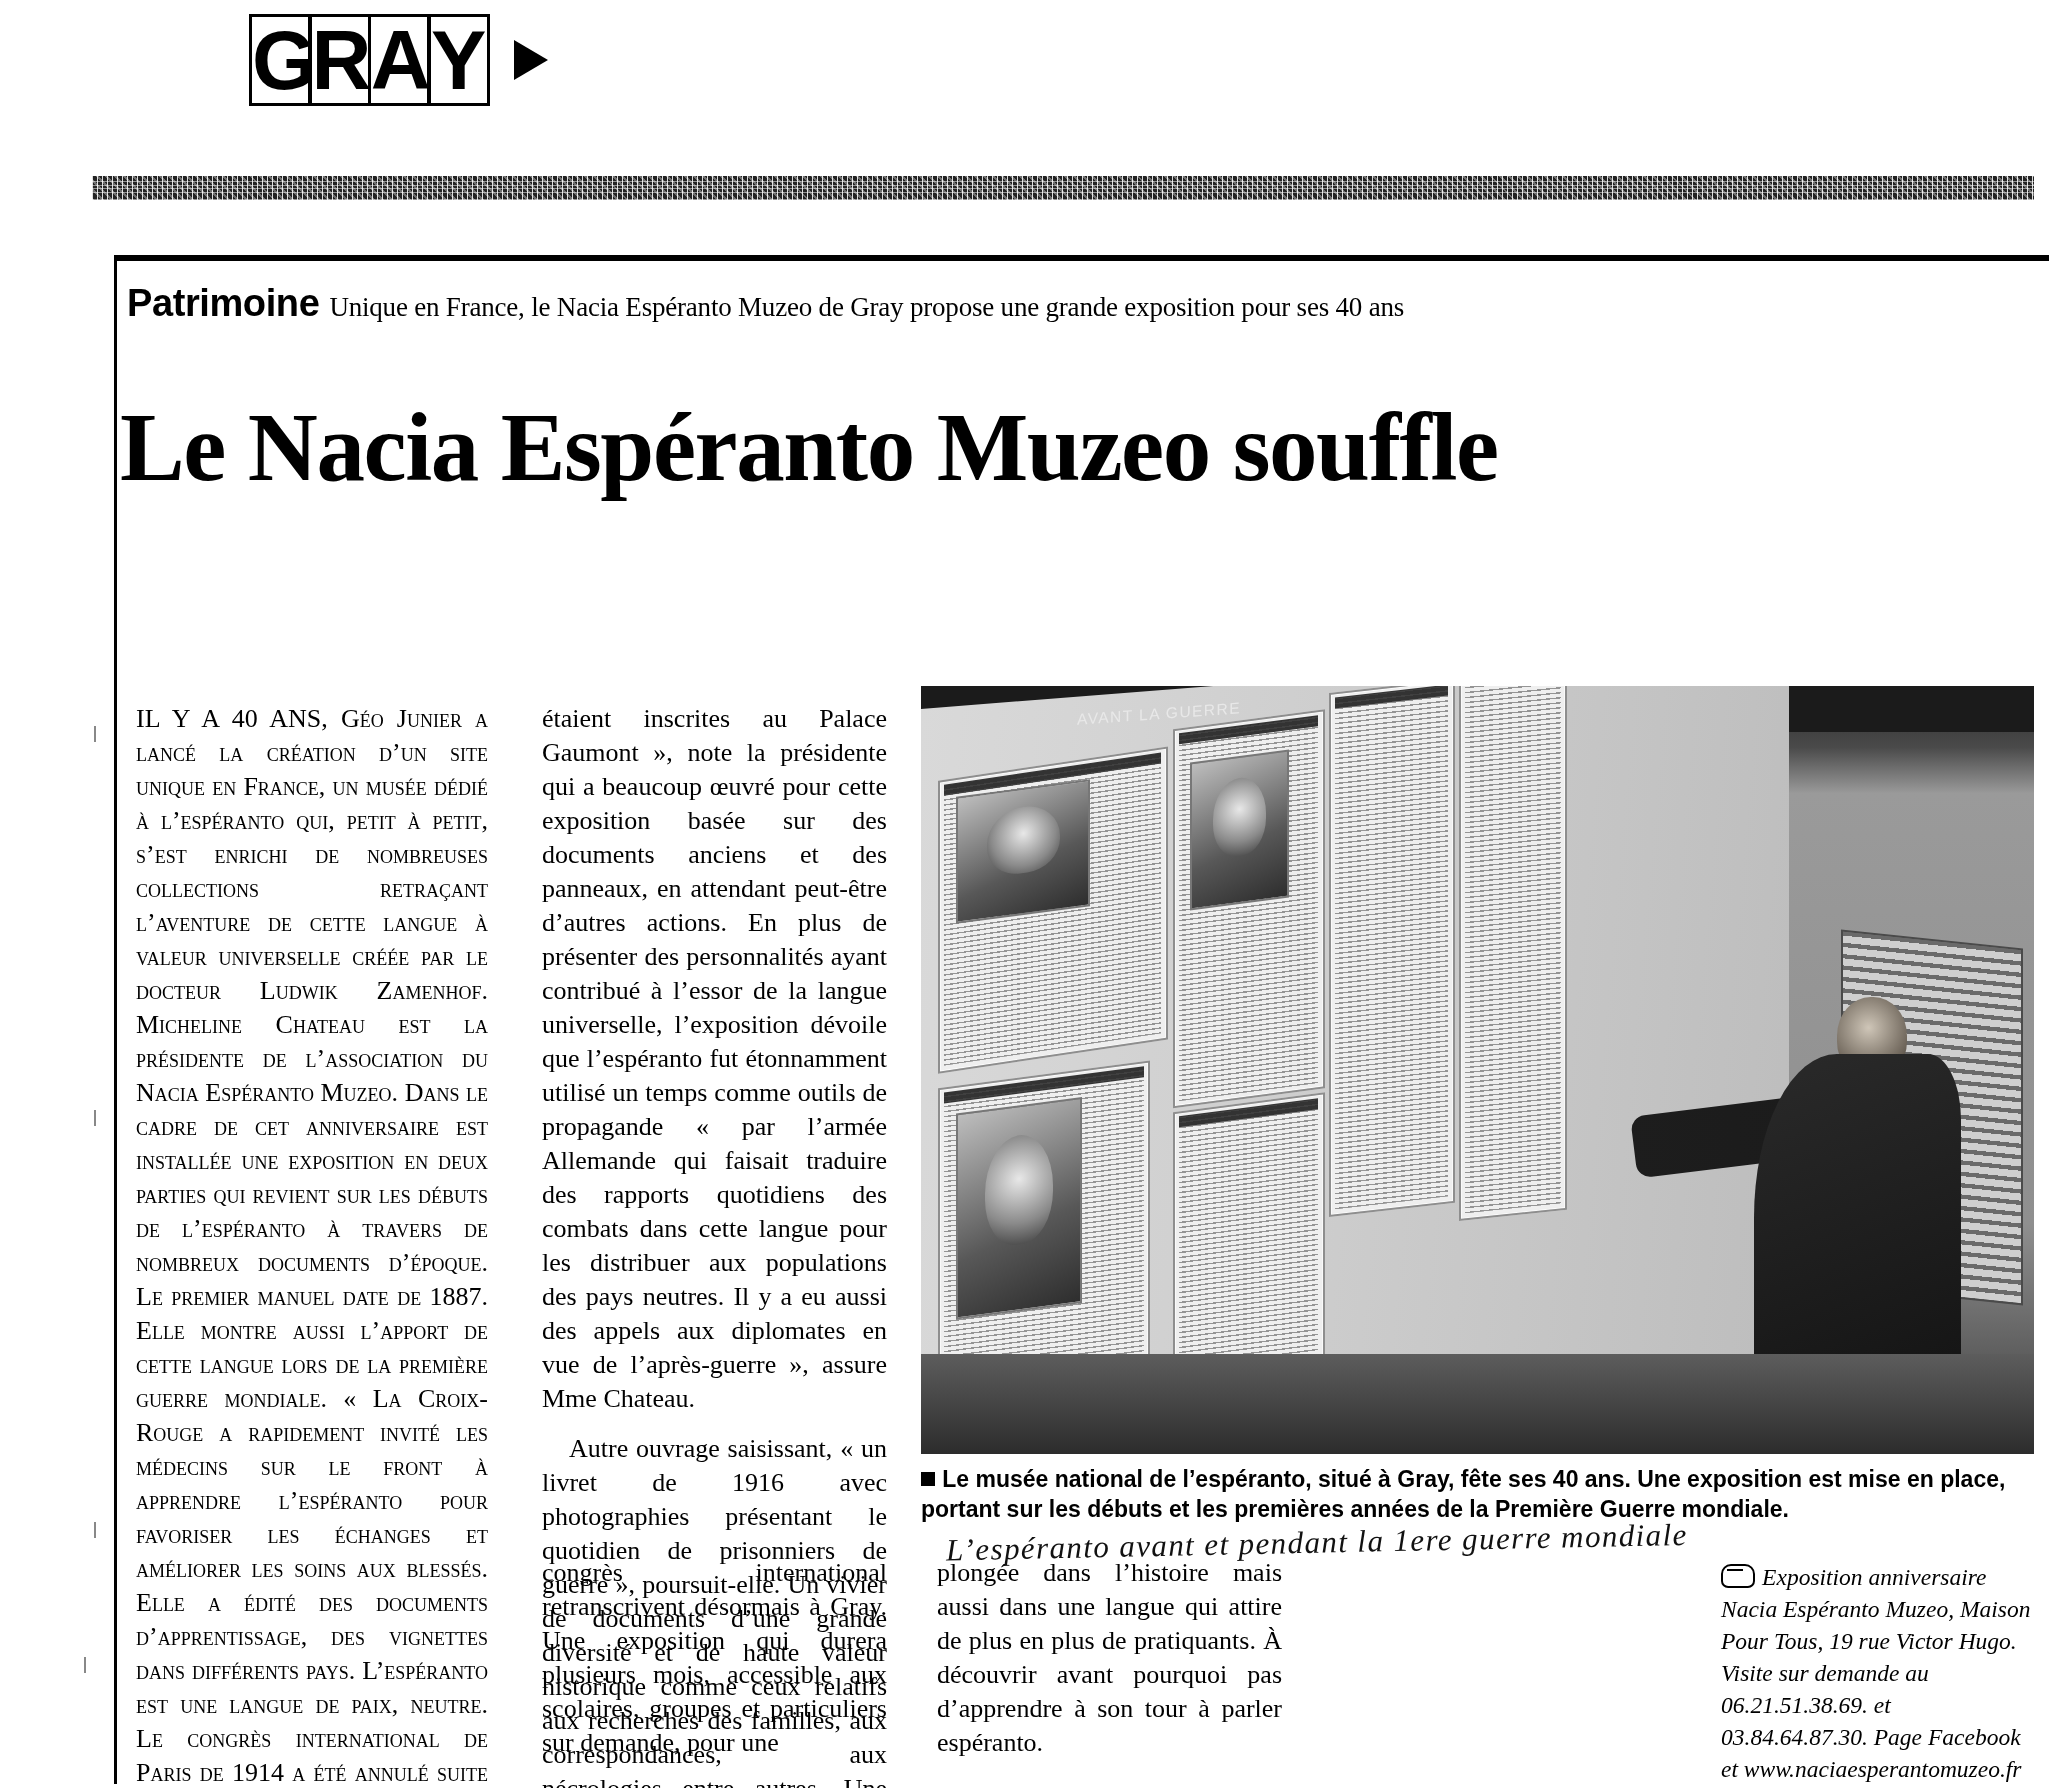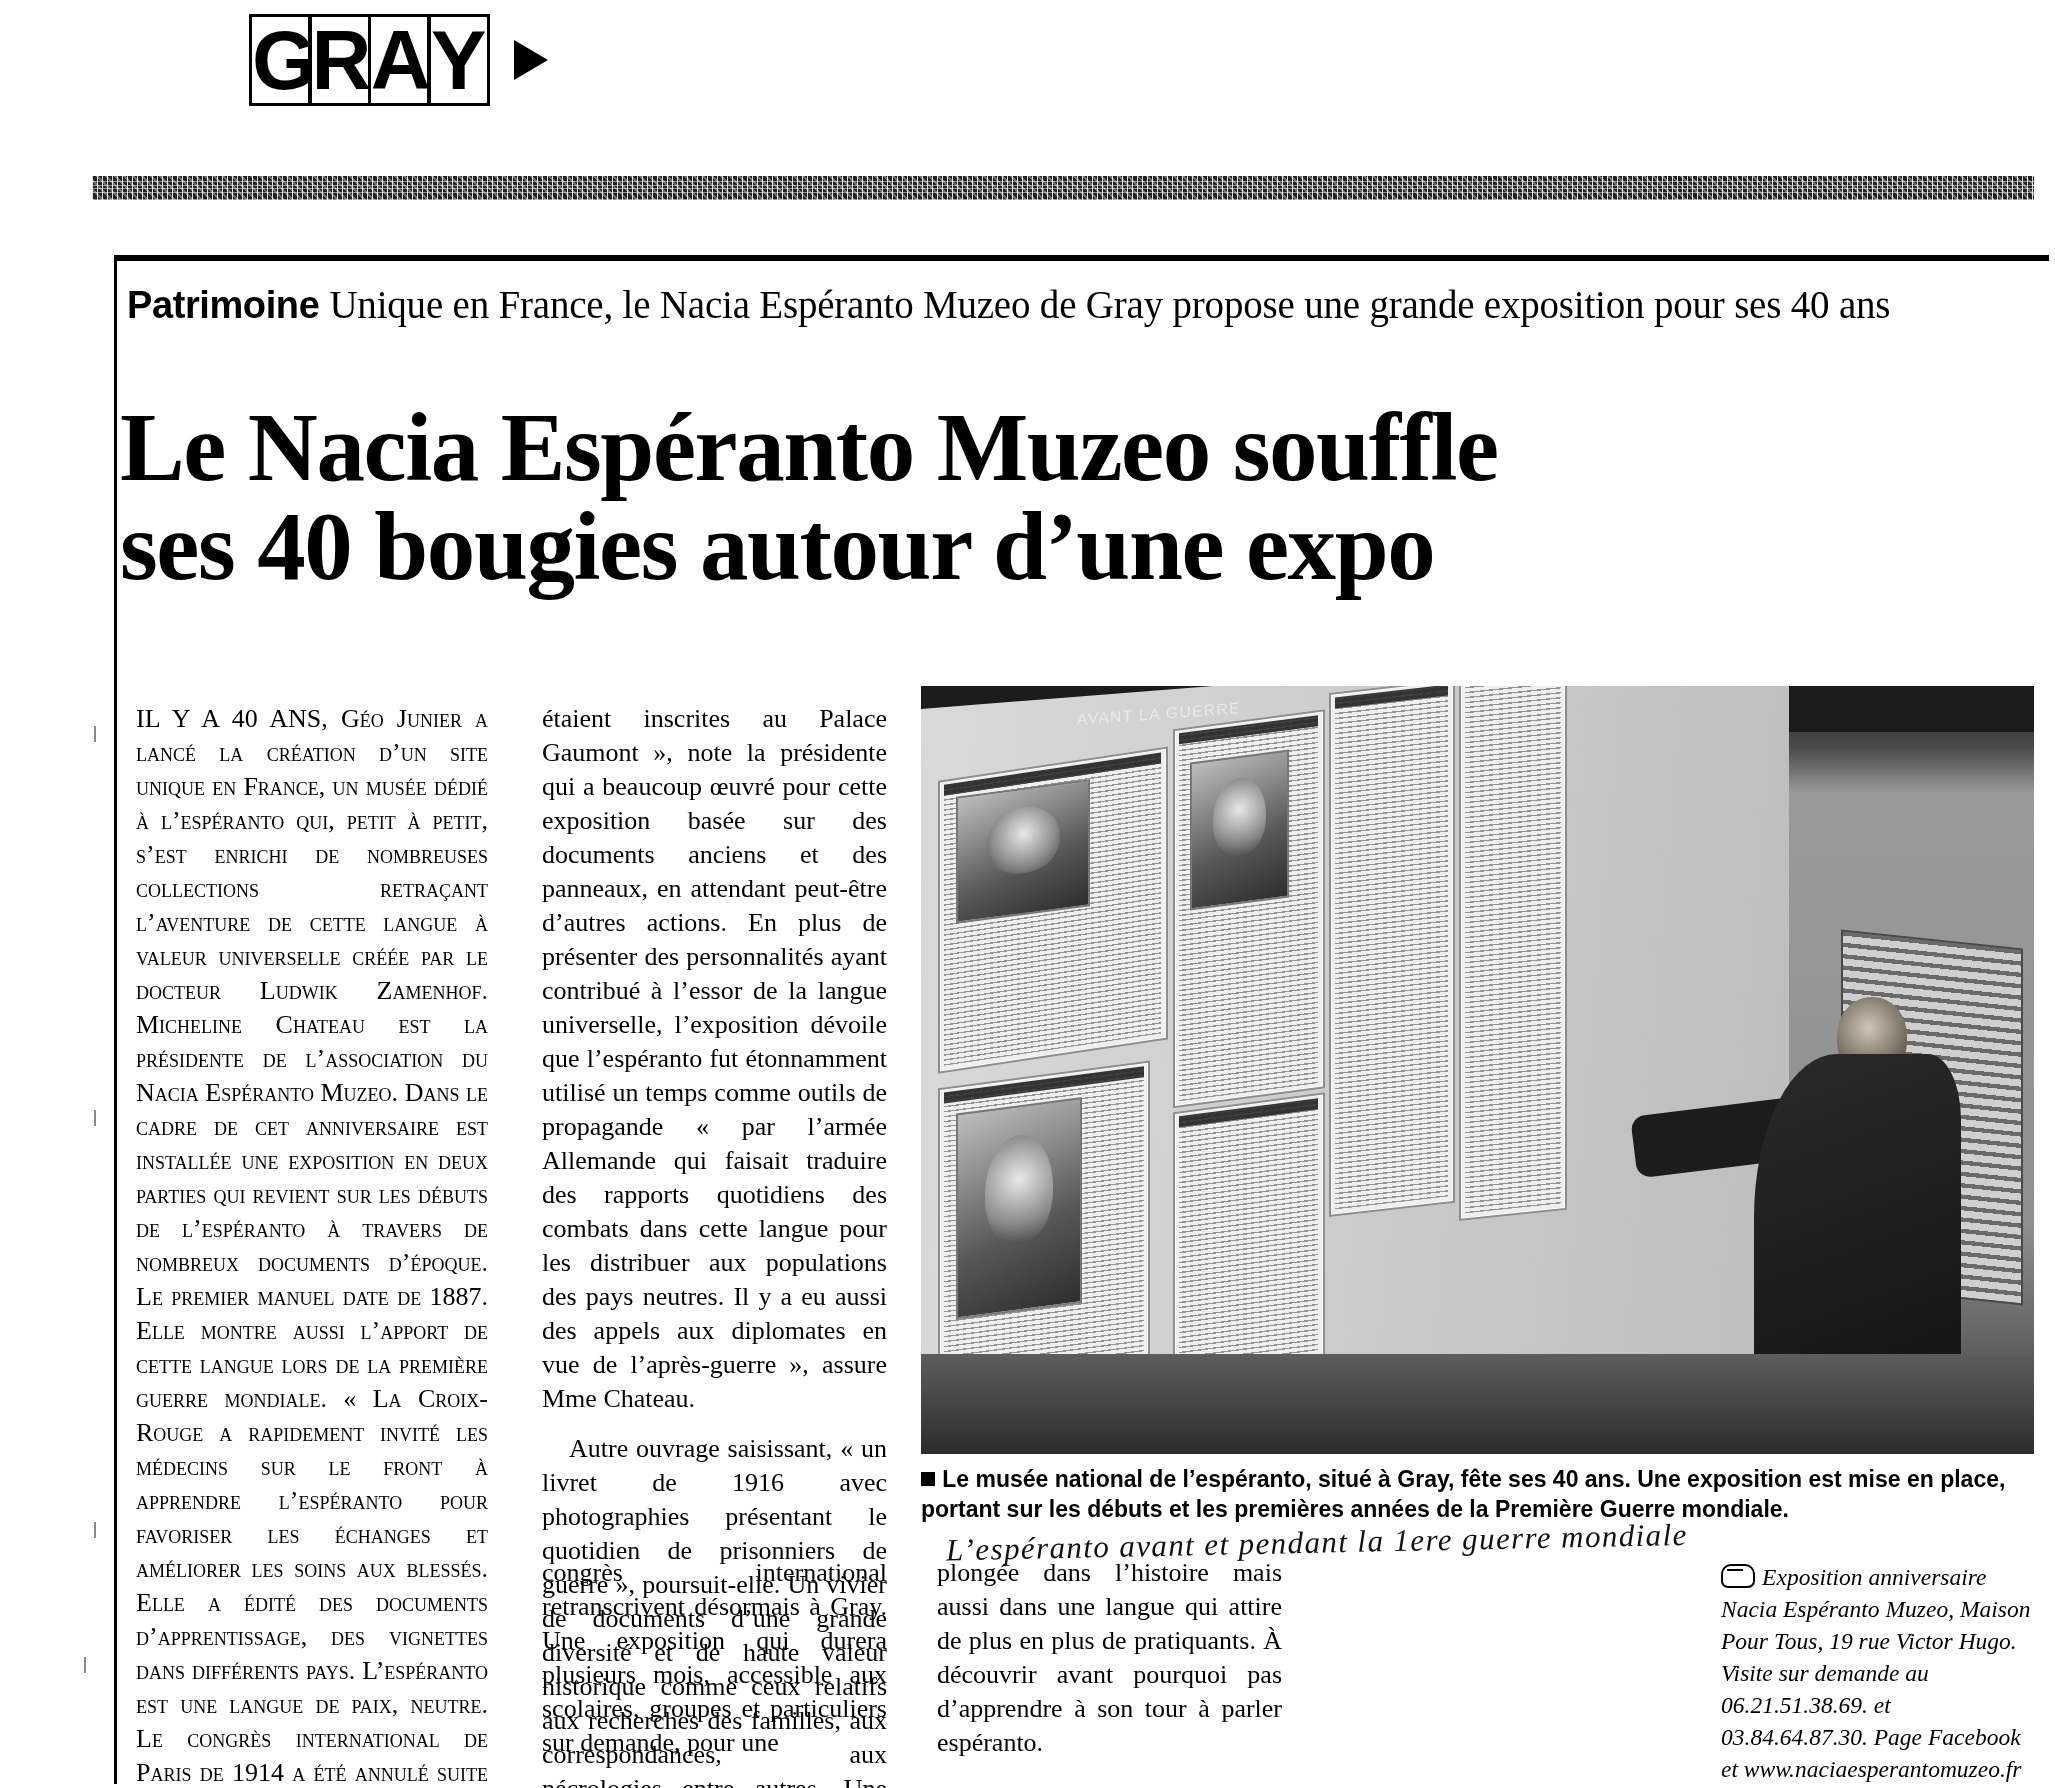--- a/index.html
+++ b/index.html
@@ -106,21 +106,21 @@
   }
   .kicker-label {
     font-family: "Liberation Sans", sans-serif;
     font-weight: bold;
     font-size: 38px;
     letter-spacing: -0.4px;
     margin-top: 12px;
   }
   .kicker-text {
     font-family: "Liberation Serif", serif;
-    font-size: 39px;
+    font-size: 27px;
     letter-spacing: -0.2px;
     margin-left: 10px;
   }
 
   
   .headline {
     position: absolute;
     left: 120px;
     top: 334px;
     width: 1921px;
@@ -367,21 +367,20 @@
 <div class="speckle-rule"></div>
 <div class="rule-thick"></div>
 <div class="left-vrule"></div>
 
 <div class="kicker">
   <span class="kicker-label">Patrimoine</span><span class="kicker-text">Unique en France, le Nacia Espéranto Muzeo de Gray propose une grande exposition pour ses 40 ans</span>
 </div>
 
 <h1 class="headline">
   <span class="l1">Le Nacia Espéranto Muzeo souffle</span>
-  <span class="l2">ses 40 bougies autour d’une expo</span>
 </h1>
 
 <div class="col" id="col1">
   <p class="first lead-caps">IL Y A 40 ANS, Géo Junier a lancé la création d’un site unique en France, un musée dédié à l’espéranto qui, petit à petit, s’est enrichi de nombreuses collections retraçant l’aventure de cette langue à valeur universelle créée par le docteur Ludwik Zamenhof. Micheline Chateau est la présidente de l’association du Nacia Espéranto Muzeo. Dans le cadre de cet anniversaire est installée une exposition en deux parties qui revient sur les débuts de l’espéranto à travers de nombreux documents d’époque. Le premier manuel date de 1887. Elle montre aussi l’apport de cette langue lors de la première guerre mondiale. « La Croix-Rouge a rapidement invité les médecins sur le front à apprendre l’espéranto pour favoriser les échanges et améliorer les soins aux blessés. Elle a édité des documents d’apprentissage, des vignettes dans différents pays. L’espéranto est une langue de paix, neutre. Le congrès international de Paris de 1914 a été annulé suite au déclenchement de la guerre. Plus de 2600 personnes</p>
 </div>
 
 <div class="col" id="col2">
   <p class="first">étaient inscrites au Palace Gaumont », note la présidente qui a beaucoup œuvré pour cette exposition basée sur des documents anciens et des panneaux, en attendant peut-être d’autres actions. En plus de présenter des personnalités ayant contribué à l’essor de la langue universelle, l’exposition dévoile que l’espéranto fut étonnamment utilisé un temps comme outils de propagande « par l’armée Allemande qui faisait traduire des rapports quotidiens des combats dans cette langue pour les distribuer aux populations des pays neutres. Il y a eu aussi des appels aux diplomates en vue de l’après-guerre », assure Mme Chateau.</p>
   <p>Autre ouvrage saisissant, « un livret de 1916 avec photographies présentant le quotidien de prisonniers de guerre », poursuit-elle. Un vivier de documents d’une grande diversité et de haute valeur historique comme ceux relatifs aux recherches des familles, aux correspondances, aux nécrologies entre autres. Une langue de paix en prise à une guerre meurtrière que les panneaux réalisés pour le</p>
 </div>

